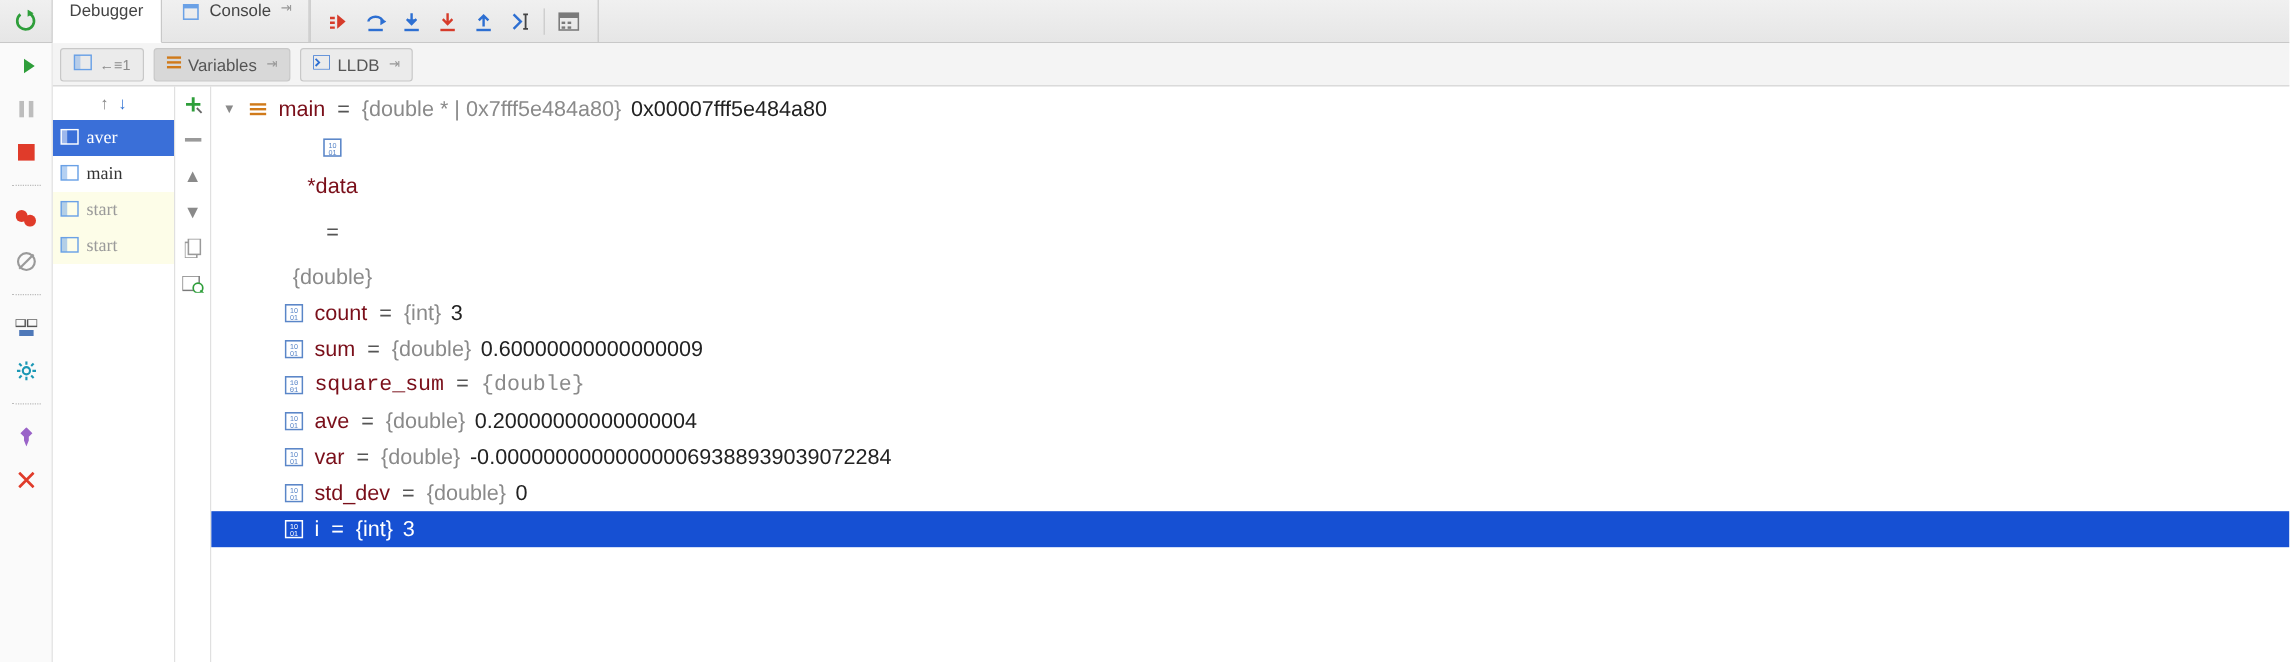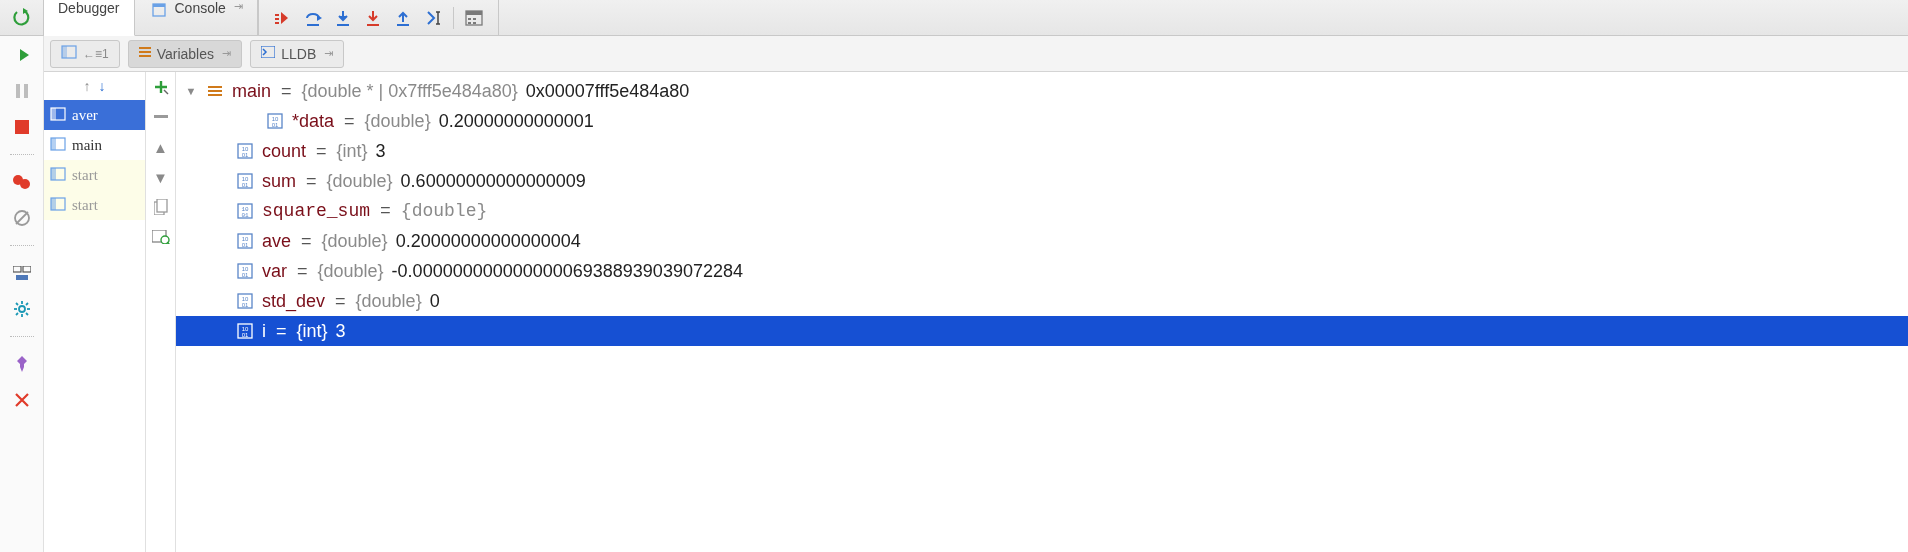--- a/index.html
+++ b/index.html
@@ -118,21 +118,21 @@
     font-family: "Lucida Grande","Helvetica Neue",Arial,sans-serif;
     line-height:30px;
   }
   .row{
     display:flex;align-items:center;gap:8px;padding:0 8px;white-space:nowrap;
   }
   .row.sel{background:#1650d3;color:#fff;}
   .row.sel .name,.row.sel .eq,.row.sel .type,.row.sel .val{color:#fff;}
   .indent0{padding-left:0;}
   .indent1{padding-left:30px;}
-  .indent2{padding-left:60px;}
+  .indent2{padding-left:60px;flex-direction:column;}
   .twisty{width:14px;color:#8a8a8a;font-size:11px;display:inline-block;text-align:center;}
   .vic { width:18px;height:18px;display:inline-flex;align-items:center;justify-content:center;}
   .vic svg{display:block;}
   .name{color:#7a0f1a;}
   .eq{color:#555;margin:0 2px;}
   .type{color:#8a8a8a;}
   .val{color:#222;}
   
   .c-red{color:#d63b2a;}
   .c-green{color:#2e9e3a;}
@@ -416,21 +416,20 @@
               <span class="vic">
                 <svg width="16" height="16" viewBox="0 0 16 16">
                   <rect x="1" y="1" width="14" height="14" fill="none" stroke="#5a86c8" stroke-width="1.3"></rect>
                   <text x="8" y="8" text-anchor="middle" font-size="6" fill="#5a86c8">10</text>
                   <text x="8" y="14" text-anchor="middle" font-size="6" fill="#5a86c8">01</text>
                 </svg>
               </span>
               <span class="name">*data</span>
               <span class="eq">=</span>
               <span class="type">{double}</span>
-              <span class="val"> 0.20000000000001</span>
             </span>
           </div>
           <div class="row">
             <span class="indent1" style="display: inline-flex; align-items: center; gap: 8px; justify-content: space-between;">
               <span class="twisty"></span>
               <span class="vic">
                 <svg width="16" height="16" viewBox="0 0 16 16">
                   <rect x="1" y="1" width="14" height="14" fill="none" stroke="#5a86c8" stroke-width="1.3"></rect>
                   <text x="8" y="8" text-anchor="middle" font-size="6" fill="#5a86c8">10</text>
                   <text x="8" y="14" text-anchor="middle" font-size="6" fill="#5a86c8">01</text>

